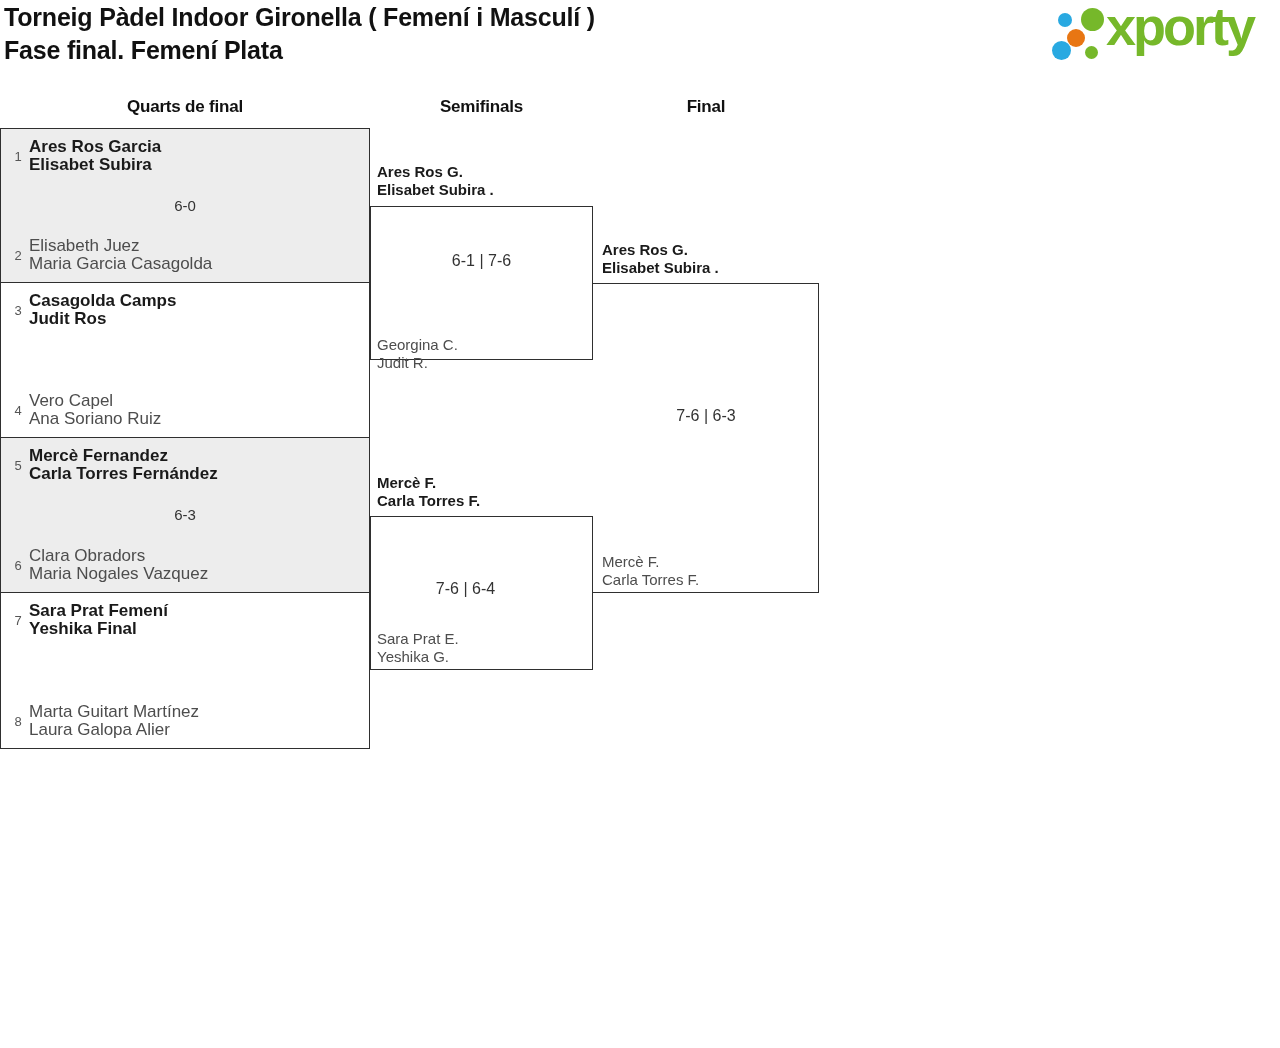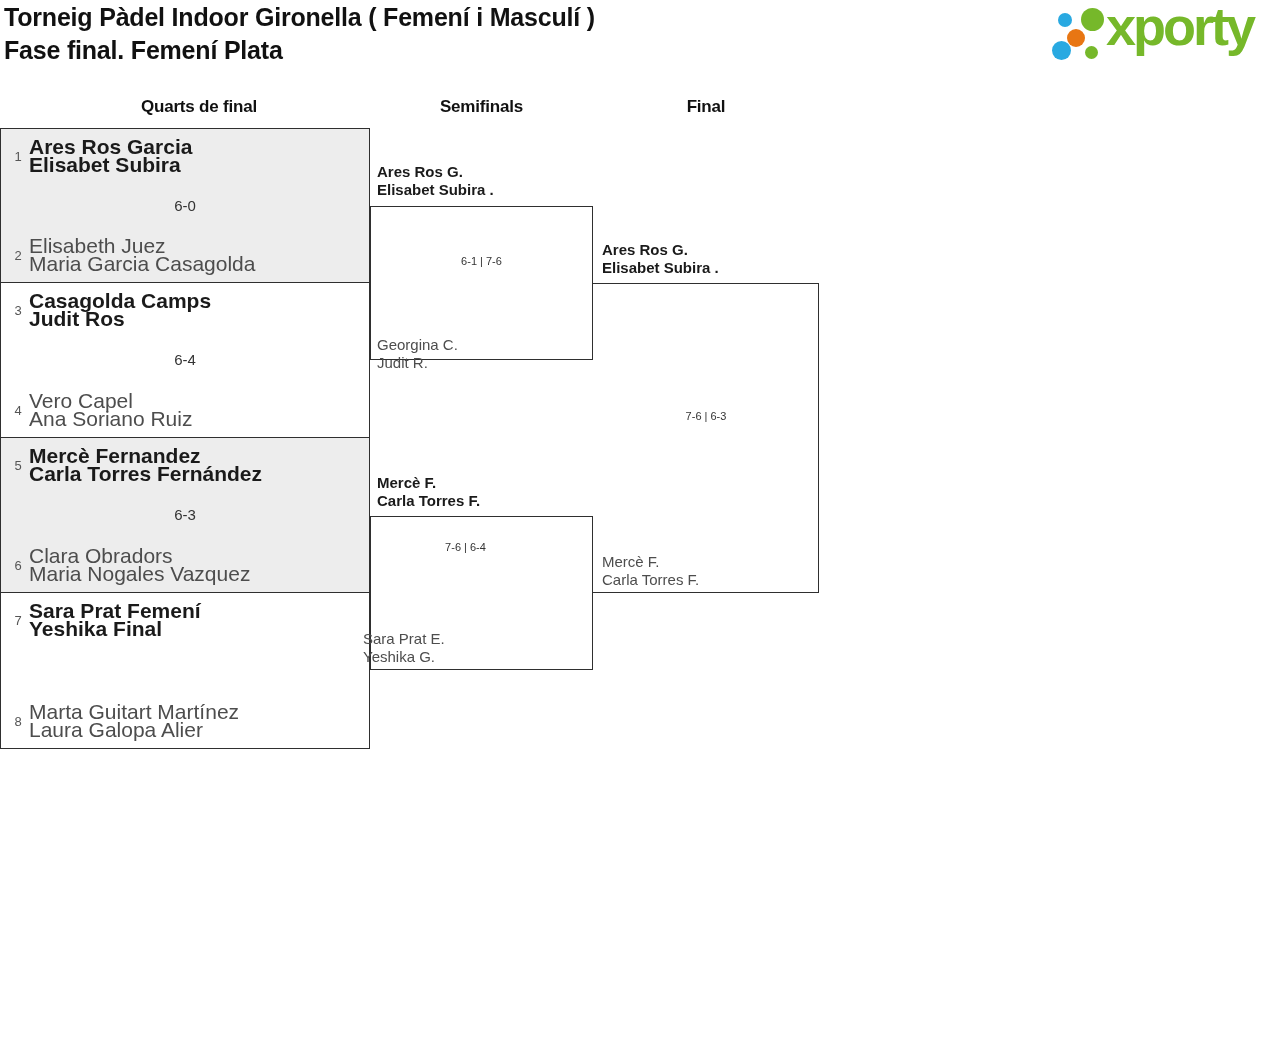--- a/index.html
+++ b/index.html
@@ -29,21 +29,21 @@
     font-size: 54px; font-weight: 700; letter-spacing: -3px;
     color: #76b82a;
   }
 
   
   .round-header {
     position: absolute; top: 96px; height: 22px;
     font-size: 17px; font-weight: 600; color: #111;
     text-align: center; line-height: 22px; letter-spacing: -0.2px;
   }
-  .rh-qf { left: 14px;     width: 370px; }
+  .rh-qf { left: 0;     width: 370px; }
   .rh-sf { left: 370px; width: 223px; }
   .rh-f  { left: 593px; width: 226px; }
 
   
   .box { position: absolute; border: 1px solid #2f2f2f; }
   .qf  { left: 0; width: 370px; display: flex; flex-direction: column; justify-content: space-between; padding: 9px 6px; }
   .qf1 { top: 128px; height: 155px; background: #ededed; }
   .qf2 { top: 282px; height: 156px; background: #ffffff; }
   .qf3 { top: 437px; height: 156px; background: #ededed; }
   .qf4 { top: 592px; height: 157px; background: #ffffff; }
@@ -52,42 +52,42 @@
   .sf1 { top: 206px; }
   .sf2 { top: 516px; }
   .fbox { left: 593px; top: 283px; width: 226px; height: 310px; border-left: none; background: transparent; }
 
   
   .team-row { display: flex; align-items: center; }
   .seed {
     width: 22px; flex: 0 0 22px; text-align: center;
     font-size: 13px; color: #555;
   }
-  .names { font-size: 21px; line-height: 18px; }
+  .names { font-size: 17px; line-height: 18px; }
   .names.winner { font-weight: 700; color: #1a1a1a; }
   .names.loser  { font-weight: 400; color: #4d4d4d; }
 
   .score {
     position: absolute; left: 0; width: 100%; text-align: center;
     font-size: 15px; color: #333; line-height: 18px;
   }
   .qf .score { top: 50%; transform: translateY(-50%); }
 
   
   .float { position: absolute; font-size: 15px; line-height: 18px; margin-top: 16px; }
   .sf1-t1 { left: 377px; top: 147px; }
   .sf1-sc { left: 370px; top: 236px; width: 223px; }
   .sf1-t2 { left: 377px; top: 320px; }
   .sf2-t1 { left: 377px; top: 458px; }
-  .sf2-sc { left: 370px; top: 522px; width: 191px; }
-  .sf2-t2 { left: 363px; top: 614px; }
+  .sf2-sc { left: 370px; top: 564px; width: 191px; }
+  .sf2-t2 { left: 377px; top: 614px; }
   .f-t1   { left: 602px; top: 225px; }
   .f-sc   { left: 593px; top: 391px; width: 226px; }
   .f-t2   { left: 602px; top: 537px; }
-  .float.score-text { text-align: center; font-size: 11px; color: #333; }
+  .float.score-text { text-align: center; font-size: 16px; color: #333; }
 </style>
 </head>
 <body>
 
 <div class="page">
 
   <div class="titles">
     <div class="title-line">Torneig Pàdel Indoor Gironella ( Femení i Masculí )</div>
     <div class="title-line">Fase final. Femení Plata</div>
   </div>
@@ -124,21 +124,20 @@
   </div>
 
   <div class="box qf qf2">
     <div class="team-row">
       <div class="seed">3</div>
       <div class="names winner">
         <div>Casagolda Camps</div>
         <div>Judit Ros</div>
       </div>
     </div>
-    <div class="score">6-4</div>
     <div class="team-row">
       <div class="seed">4</div>
       <div class="names loser">
         <div>Vero Capel</div>
         <div>Ana Soriano Ruiz</div>
       </div>
     </div>
   </div>
 
   <div class="box qf qf3">

